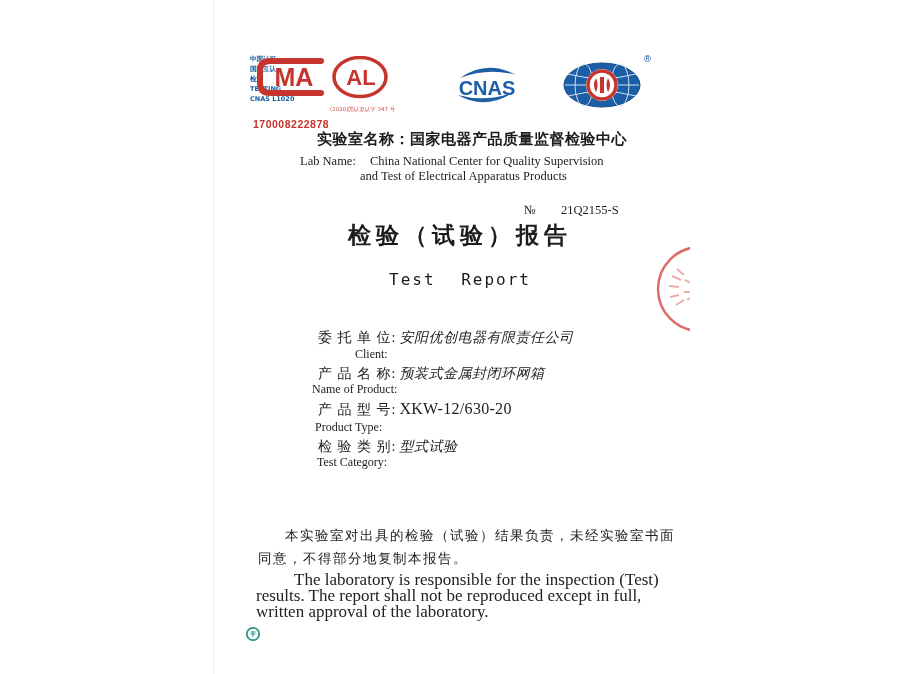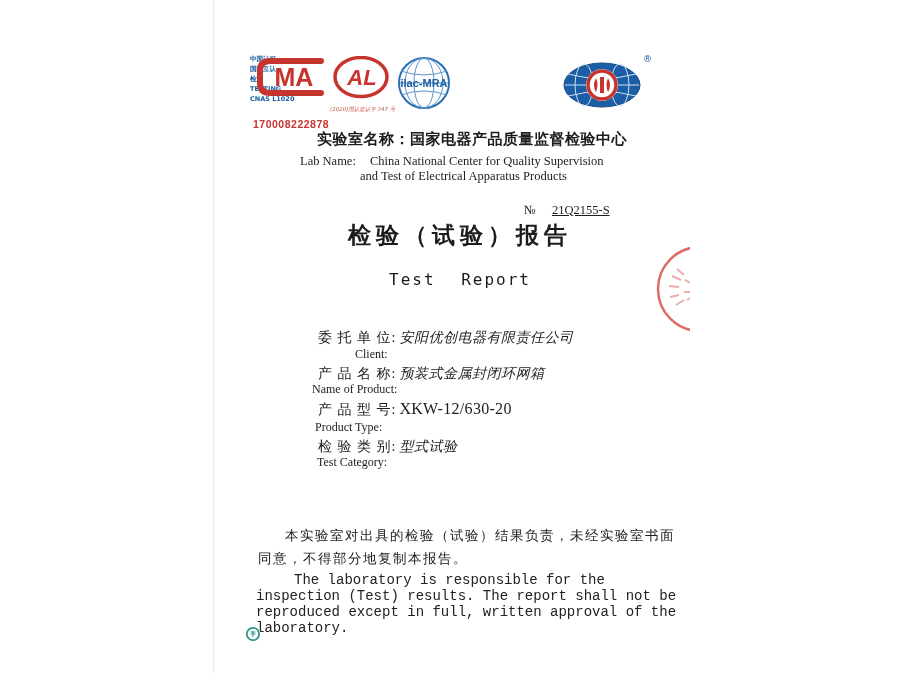--- a/index.html
+++ b/index.html
@@ -7,39 +7,39 @@
        font-family:"Liberation Serif", serif;color:#1c1c1c;}
   .abs{position:absolute;}
   .page-edge{left:213px;top:0;width:1px;height:674px;background:#ebebe8;}
 
   
   .logo-row{left:250px;top:54px;width:400px;height:64px;}
   .logo{position:absolute;}
   .cma{left:3px;top:2px;width:76px;text-align:center;}
   .cma-num{font-family:"Liberation Sans",sans-serif;font-weight:bold;font-size:10.5px;
            color:#c6342e;letter-spacing:.5px;margin-top:16px;}
-  .cal{left:80px;top:2px;width:60px;text-align:right;font-style:italic;}
+  .cal{left:80px;top:2px;width:60px;text-align:center;}
   .cal-sub{font-family:"DejaVu Sans",sans-serif;font-size:5.5px;color:#c9564f;margin-top:2px;white-space:nowrap;}
   .ilac{left:146px;top:1px;}
   .cnas{left:204px;top:7px;}
   .cnastext{left:276px;top:1px;width:46px;font-family:"DejaVu Sans",sans-serif;
             font-size:6.5px;font-weight:bold;color:#1b5ea6;line-height:10px;white-space:nowrap;}
   .globe{left:312px;top:7px;}
   .reg{left:393px;top:0px;font-family:"DejaVu Sans",sans-serif;font-size:9px;color:#1b5ea6;}
 
   
   .lab-zh{left:286px;top:130px;width:372px;text-align:center;font-weight:bold;
           font-size:15px;letter-spacing:.5px;white-space:nowrap;}
   .lab-en1{left:300px;top:154px;font-size:12.5px;white-space:nowrap;}
   .lab-en1 .gap{display:inline-block;width:14px;}
   .lab-en2{left:360px;top:169px;font-size:12.5px;white-space:nowrap;}
 
   
   .report-no{left:524px;top:203px;font-size:12.5px;}
-  .report-no .val{margin-left:16px;text-decoration:underline;}
+  .report-no .val{margin-left:25px;}
 
   
   .title-zh{left:290px;top:220px;width:340px;text-align:center;font-weight:bold;
             font-size:23px;letter-spacing:5px;white-space:nowrap;}
   .title-en{left:290px;top:270px;width:340px;text-align:center;
             font-family:"DejaVu Sans Mono",monospace;font-size:16px;
             letter-spacing:2px;word-spacing:14px;white-space:nowrap;}
 
   
   .zh-label{font-size:14px;letter-spacing:1px;}
@@ -47,22 +47,22 @@
   .zh-value.plain{font-style:normal;font-size:16px;letter-spacing:.3px;}
   .en-label{font-size:12px;}
   .f-r1zh{left:318px;top:328px;} .f-r1en{left:355px;top:347px;}
   .f-r2zh{left:318px;top:364px;} .f-r2en{left:312px;top:382px;}
   .f-r3zh{left:318px;top:400px;} .f-r3en{left:315px;top:420px;}
   .f-r4zh{left:318px;top:437px;} .f-r4en{left:317px;top:455px;}
 
   
   .disc-zh{left:258px;top:524px;width:428px;font-size:13.5px;line-height:23px;
            letter-spacing:1.5px;text-indent:2em;}
-  .disc-en{left:256px;top:572px;width:434px;font-family:Liberation Mono, monospace;
-           font-size:14px;line-height:16px;text-indent:38px;color:#222;}
+  .disc-en{left:256px;top:572px;width:434px;font-family:Liberation Serif, serif;
+           font-size:17px;line-height:16px;text-indent:38px;color:#222;}
 
   
   .seal-clip{left:650px;top:240px;width:40px;height:100px;overflow:hidden;}
   .seal-clip svg{position:absolute;left:2px;top:2px;}
 
   
   .stamp{left:245px;top:626px;}
 </style>
 </head>
 <body>
@@ -82,32 +82,28 @@
     </div>
 
     <div class="logo cal">
       <svg width="58" height="44" viewBox="0 0 58 44">
         <ellipse cx="29" cy="21" rx="26" ry="19.5" fill="none" stroke="#c6342e" stroke-width="3.5"></ellipse>
         <text x="30" y="29" text-anchor="middle" font-family="Liberation Sans, sans-serif" font-size="22" font-weight="bold" fill="#c6342e">AL</text>
       </svg>
       <div class="cal-sub">(2020)国认监认字 347 号</div>
     </div>
 
-    <div class="logo ilac">
-      <svg width="56" height="56" viewBox="0 0 56 56">
-        <circle cx="28" cy="28" r="25" fill="#ffffff" stroke="#2b6cb0" stroke-width="2"></circle>
-        <ellipse cx="28" cy="28" rx="10" ry="25" fill="none" stroke="#5b94c8" stroke-width="1"></ellipse>
-        <ellipse cx="28" cy="28" rx="19" ry="25" fill="none" stroke="#5b94c8" stroke-width="1"></ellipse>
-        <path d="M5 16 Q28 24 51 16" fill="none" stroke="#5b94c8" stroke-width="1"></path>
-        <path d="M3 28 H53" fill="none" stroke="#5b94c8" stroke-width="1"></path>
-        <path d="M5 40 Q28 32 51 40" fill="none" stroke="#5b94c8" stroke-width="1"></path>
-        <text x="28" y="32" text-anchor="middle" font-family="Liberation Sans, sans-serif" font-size="11" font-weight="bold" fill="#1b5ea6">ilac-MRA</text>
+
+    <div class="logo cnas">
+      <svg width="66" height="48" viewBox="0 0 66 48">
+        <path d="M6 17 Q33 -2 62 14 Q34 6 6 17 Z" fill="#1b5ea6"></path>
+        <path d="M4 34 Q31 50 60 31 Q32 42 4 34 Z" fill="#1b5ea6"></path>
+        <text x="33" y="34" text-anchor="middle" font-family="Liberation Sans, sans-serif" font-size="20" font-weight="bold" fill="#1b5ea6">CNAS</text>
       </svg>
     </div>
-
 
     <div class="cnastext">
       <div>中国认可</div>
       <div>国际互认</div>
       <div>检测</div>
       <div>TESTING</div>
       <div>CNAS L1020</div>
     </div>
 
     <div class="logo globe">

